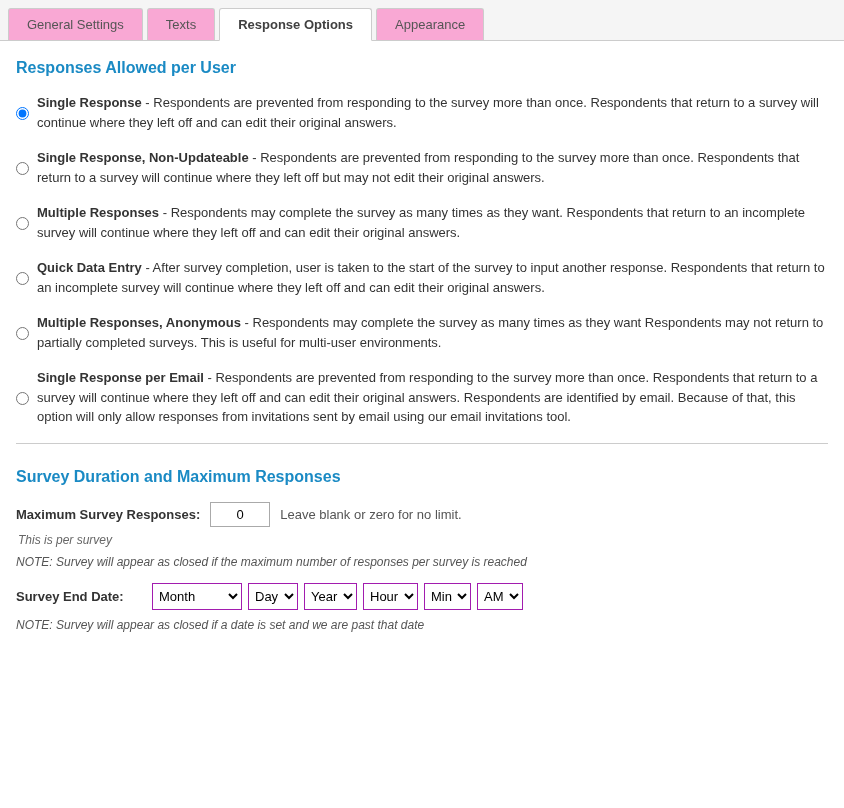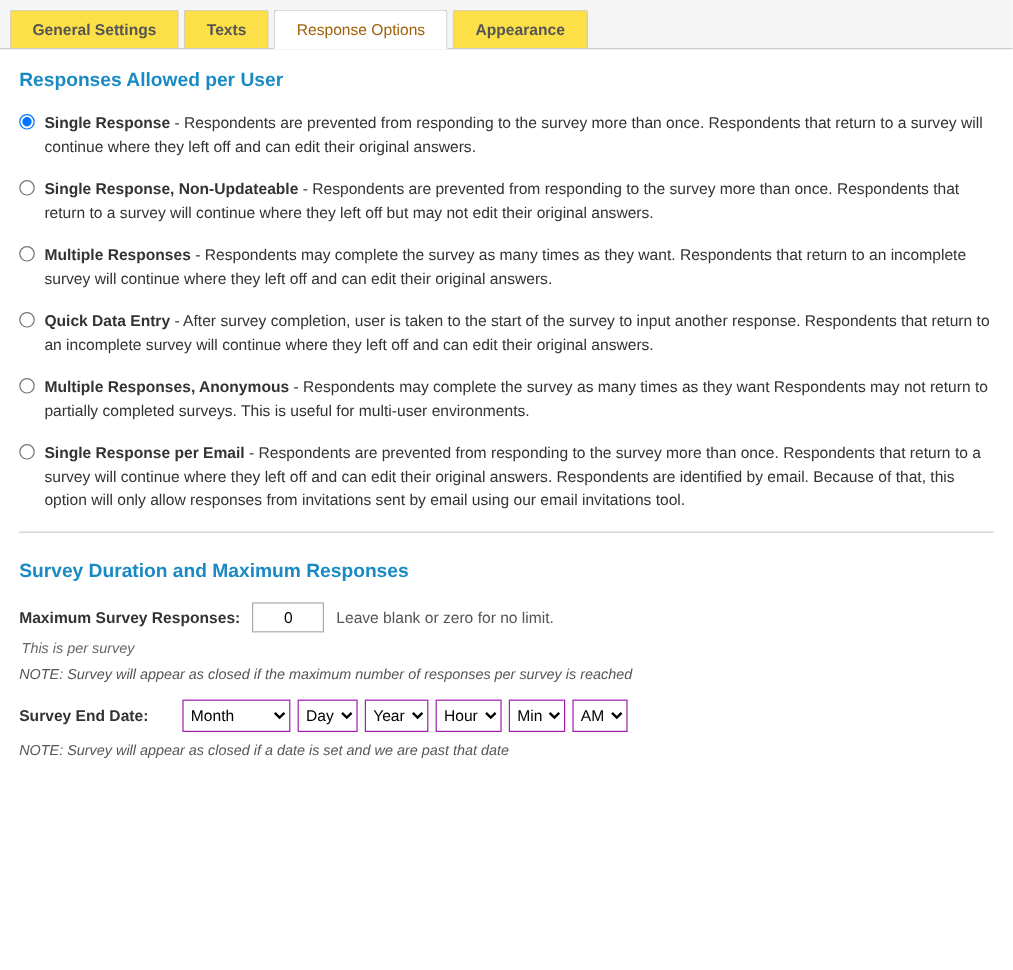--- a/index.html
+++ b/index.html
@@ -17,32 +17,31 @@
       display: flex;
       border-bottom: 1px solid #ccc;
       background: #f5f5f5;
       padding: 8px 8px 0 8px;
       gap: 4px;
     }
     .tab {
       padding: 8px 18px;
       border: 1px solid #ccc;
       border-bottom: none;
-      background: #fde047;
+      background: #f9a8d4;
       cursor: pointer;
       font-size: 13px;
       color: #555;
       border-radius: 3px 3px 0 0;
-      font-weight: bold;
     }
     .tab.active {
       background: #fff;
       border-color: #ccc;
-      color: #a16207;
-      font-weight: normal;
+      color: #404040;
+      font-weight: bold;
       border-bottom: 1px solid #fff;
       margin-bottom: -1px;
     }
 
     
     .content {
       padding: 18px 16px;
     }
 
     
@@ -53,21 +52,21 @@
       margin-bottom: 14px;
       padding-bottom: 2px;
     }
 
     
     .radio-group {
       margin-bottom: 16px;
     }
     .radio-option {
       display: flex;
-      align-items: flex-start;
+      align-items: center;
       margin-bottom: 16px;
       gap: 8px;
     }
     .radio-option input[type="radio"] {
       margin-top: 2px;
       flex-shrink: 0;
     }
     .radio-option .radio-text {
       line-height: 1.5;
     }

